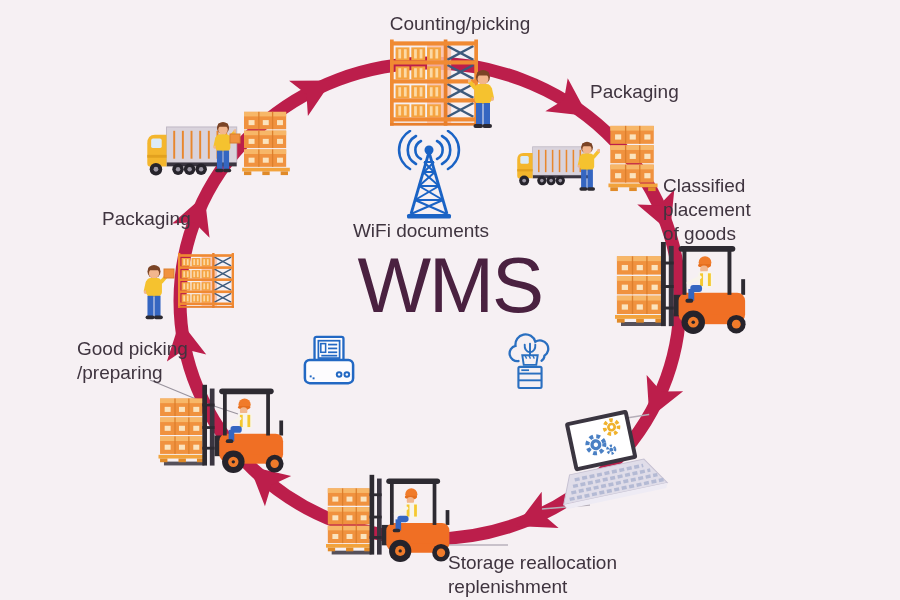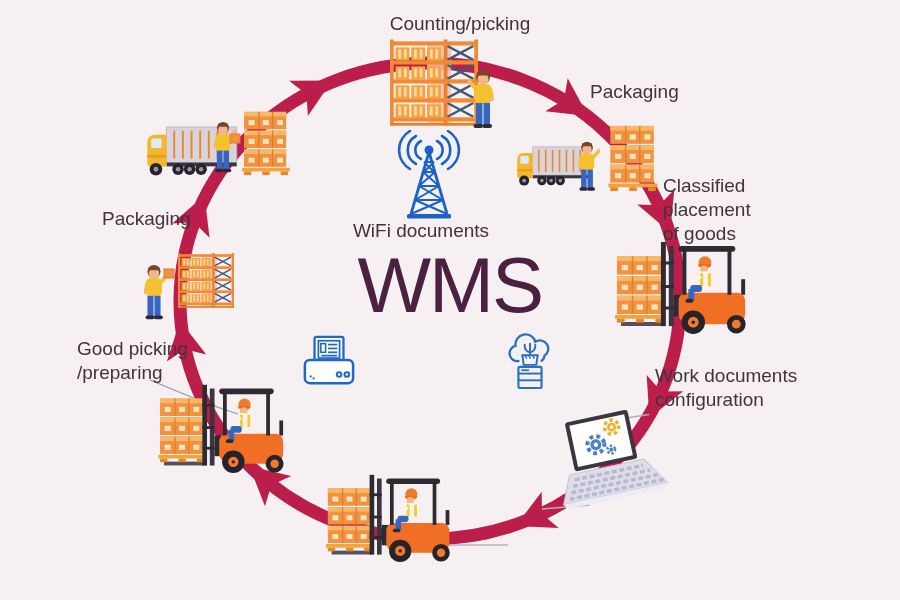--- a/index.html
+++ b/index.html
@@ -218,22 +218,22 @@
       <polygon points="22,0 -16,-20 -7,0 -16,20" transform="translate(265.9852427523731,480.62088009301965) rotate(221)" fill="#bc1e4b"></polygon>
       <polygon points="22,0 -16,-20 -7,0 -16,20" transform="translate(183.798061746948,342.3282662847294) rotate(260)" fill="#bc1e4b"></polygon>
       <polygon points="22,0 -16,-20 -7,0 -16,20" transform="translate(196.60489337569956,215.7084280082185) rotate(291)" fill="#bc1e4b"></polygon>
     </svg>
 
   <div class="label center" style="left:460px;top:12px;width:220px">Counting/picking</div>
   <div class="label" style="left:590px;top:80px">Packaging</div>
   <div class="label" style="left:663px;top:174px">Classified
 placement
 of goods</div>
-  <div class="label" style="left:655px;top:364px">Work documents
-configuration</div>
+  <div class="label" style="left:448px;top:551px">Storage reallocation
+replenishment</div>
   <div class="label" style="left:77px;top:337px">Good picking
 /preparing</div>
   <div class="label" style="left:102px;top:207px">Packaging</div>
 
   <svg class="icon" style="left:388px;top:130px" width="82" height="92" viewBox="0 0 82 92">
     <g stroke="#1a63c5" fill="none" stroke-width="2.6" stroke-linecap="round">
       <path d="M28,6 A16,16 0 0 0 28,34"></path>
         <path d="M33,11 A10,10 0 0 0 33,29"></path>
         <path d="M22,1 A22,22 0 0 0 22,39"></path>
       <path d="M54,6 A16,16 0 0 1 54,34"></path>

